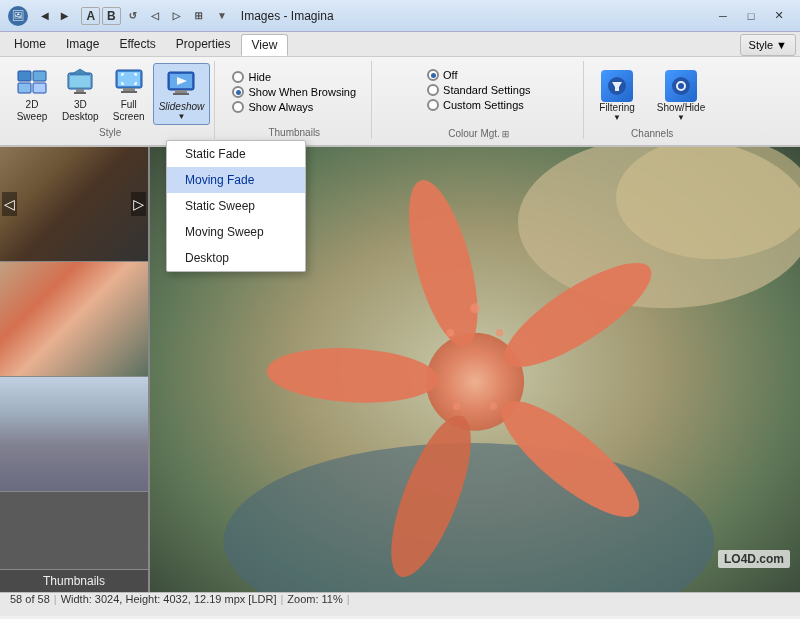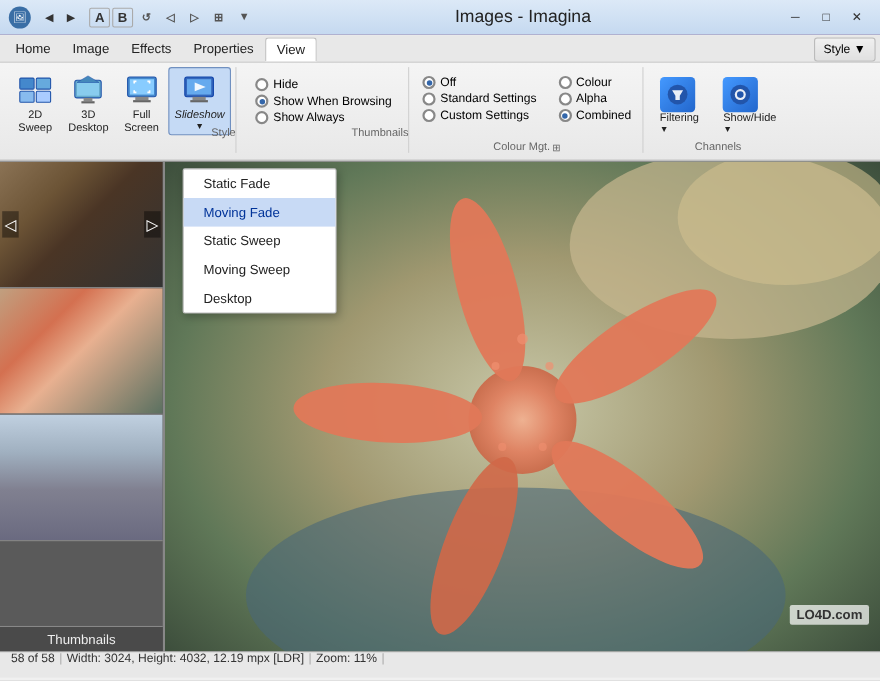--- a/index.html
+++ b/index.html
@@ -32,21 +32,21 @@
     }
     .title-bar-actions {
       display: flex; gap: 2px; margin-right: 8px;
     }
     .title-bar-actions button {
       background: none; border: 1px solid transparent;
       padding: 2px 5px; cursor: pointer; font-size: 10px; color: #555;
       border-radius: 2px; font-weight: bold;
     }
     .title-bar-title {
-      flex: 1; text-align: center; font-size: 16px; color: #222;
+      flex: 1; font-size: 12px; color: #222;
     }
     .title-bar-winbtns {
       display: flex; gap: 2px;
     }
     .title-bar-winbtns button {
       background: none; border: 1px solid transparent;
       width: 26px; height: 20px; cursor: pointer; font-size: 11px;
       border-radius: 2px; color: #333;
     }
 
@@ -90,29 +90,29 @@
       margin-right: 2px;
       min-height: 78px;
       position: relative;
     }
     .ribbon-group:last-child { border-right: none; }
 
     .ribbon-group-label {
       font-size: 10px;
       color: #666;
       position: absolute;
-      bottom: 11px;
+      bottom: 0;
       left: 0; right: 0;
-      text-align: right;
+      text-align: center;
       padding-bottom: 1px;
     }
 
     .ribbon-buttons-row {
       display: flex;
-      align-items: flex-start;
+      align-items: center;
       gap: 2px;
     }
 
     .ribbon-btn {
       display: flex;
       flex-direction: column;
       align-items: center;
       padding: 3px 5px;
       border: 1px solid transparent;
       border-radius: 3px;
@@ -143,21 +143,21 @@
       content: '';
       width: 5px; height: 5px;
       border-radius: 50%;
       background: #3366aa;
     }
 
     
     .big-icon-btn {
       display: flex;
       flex-direction: column;
-      align-items: flex-start;
+      align-items: center;
       padding: 4px 8px;
       border: 1px solid transparent;
       border-radius: 3px;
       cursor: pointer;
       background: none;
       font-size: 10px;
       color: #222;
       min-width: 50px;
     }
 
@@ -272,21 +272,21 @@
       padding: 2px 6px;
       font-size: 12px;
       font-weight: bold;
       color: #333;
       border-radius: 2px;
     }
 
     
     .dropdown-menu {
       position: absolute;
-      top: 153px;
+      top: 140px;
       left: 166px;
       background: white;
       border: 1px solid #bbb;
       box-shadow: 2px 3px 8px rgba(0,0,0,0.25);
       min-width: 140px;
       z-index: 100;
       border-radius: 2px;
     }
     .dropdown-item {
       padding: 6px 18px;
@@ -444,34 +444,20 @@
             <div class="radio-dot checked"></div>
             <span>Off</span>
           </label>
           <label class="radio-row">
             <div class="radio-dot"></div>
             <span>Standard Settings</span>
           </label>
           <label class="radio-row">
             <div class="radio-dot"></div>
             <span>Custom Settings</span>
-          </label>
-        </div>
-        <div class="radio-group">
-          <label class="radio-row">
-            <div class="radio-dot"></div>
-            <span>Colour</span>
-          </label>
-          <label class="radio-row">
-            <div class="radio-dot"></div>
-            <span>Alpha</span>
-          </label>
-          <label class="radio-row">
-            <div class="radio-dot checked"></div>
-            <span>Combined</span>
           </label>
         </div>
       </div>
       <div class="colour-mgt-label" style="position:absolute; bottom:0; left:0; right:0; text-align:center; font-size:10px; color:#666; display:flex; align-items:center; justify-content:center; gap:2px;">
         <span>Colour Mgt.</span>
         <span style="font-size:9px;">⊞</span>
       </div>
     </div>
 
     <div class="ribbon-group" style="min-width:110px; padding-top:4px;">

